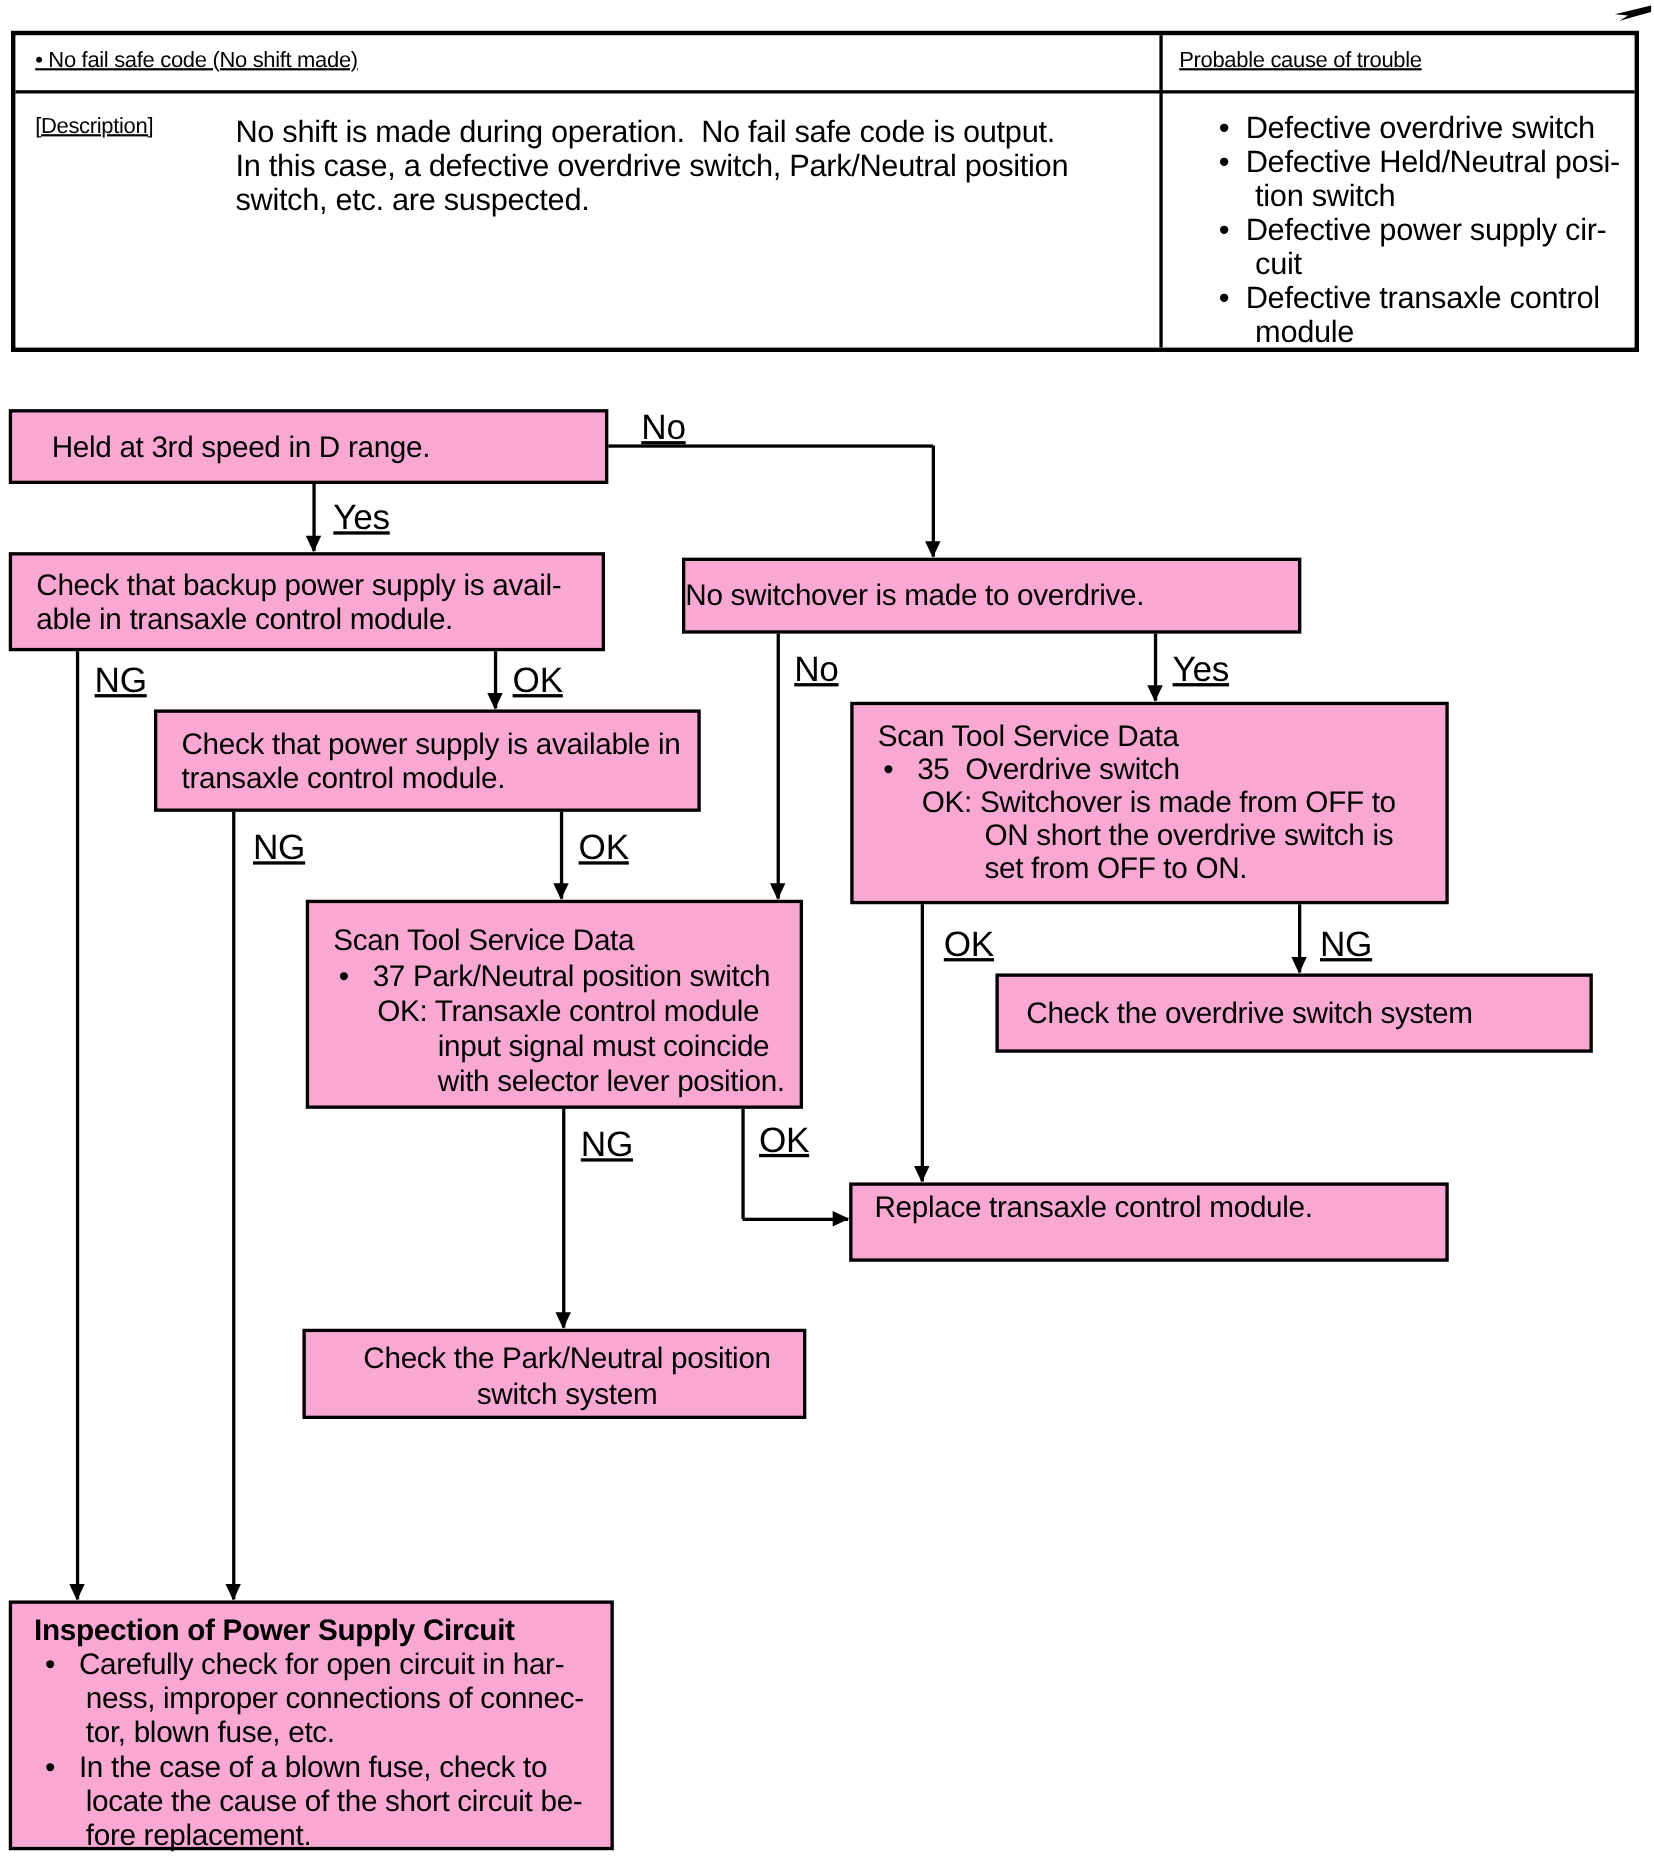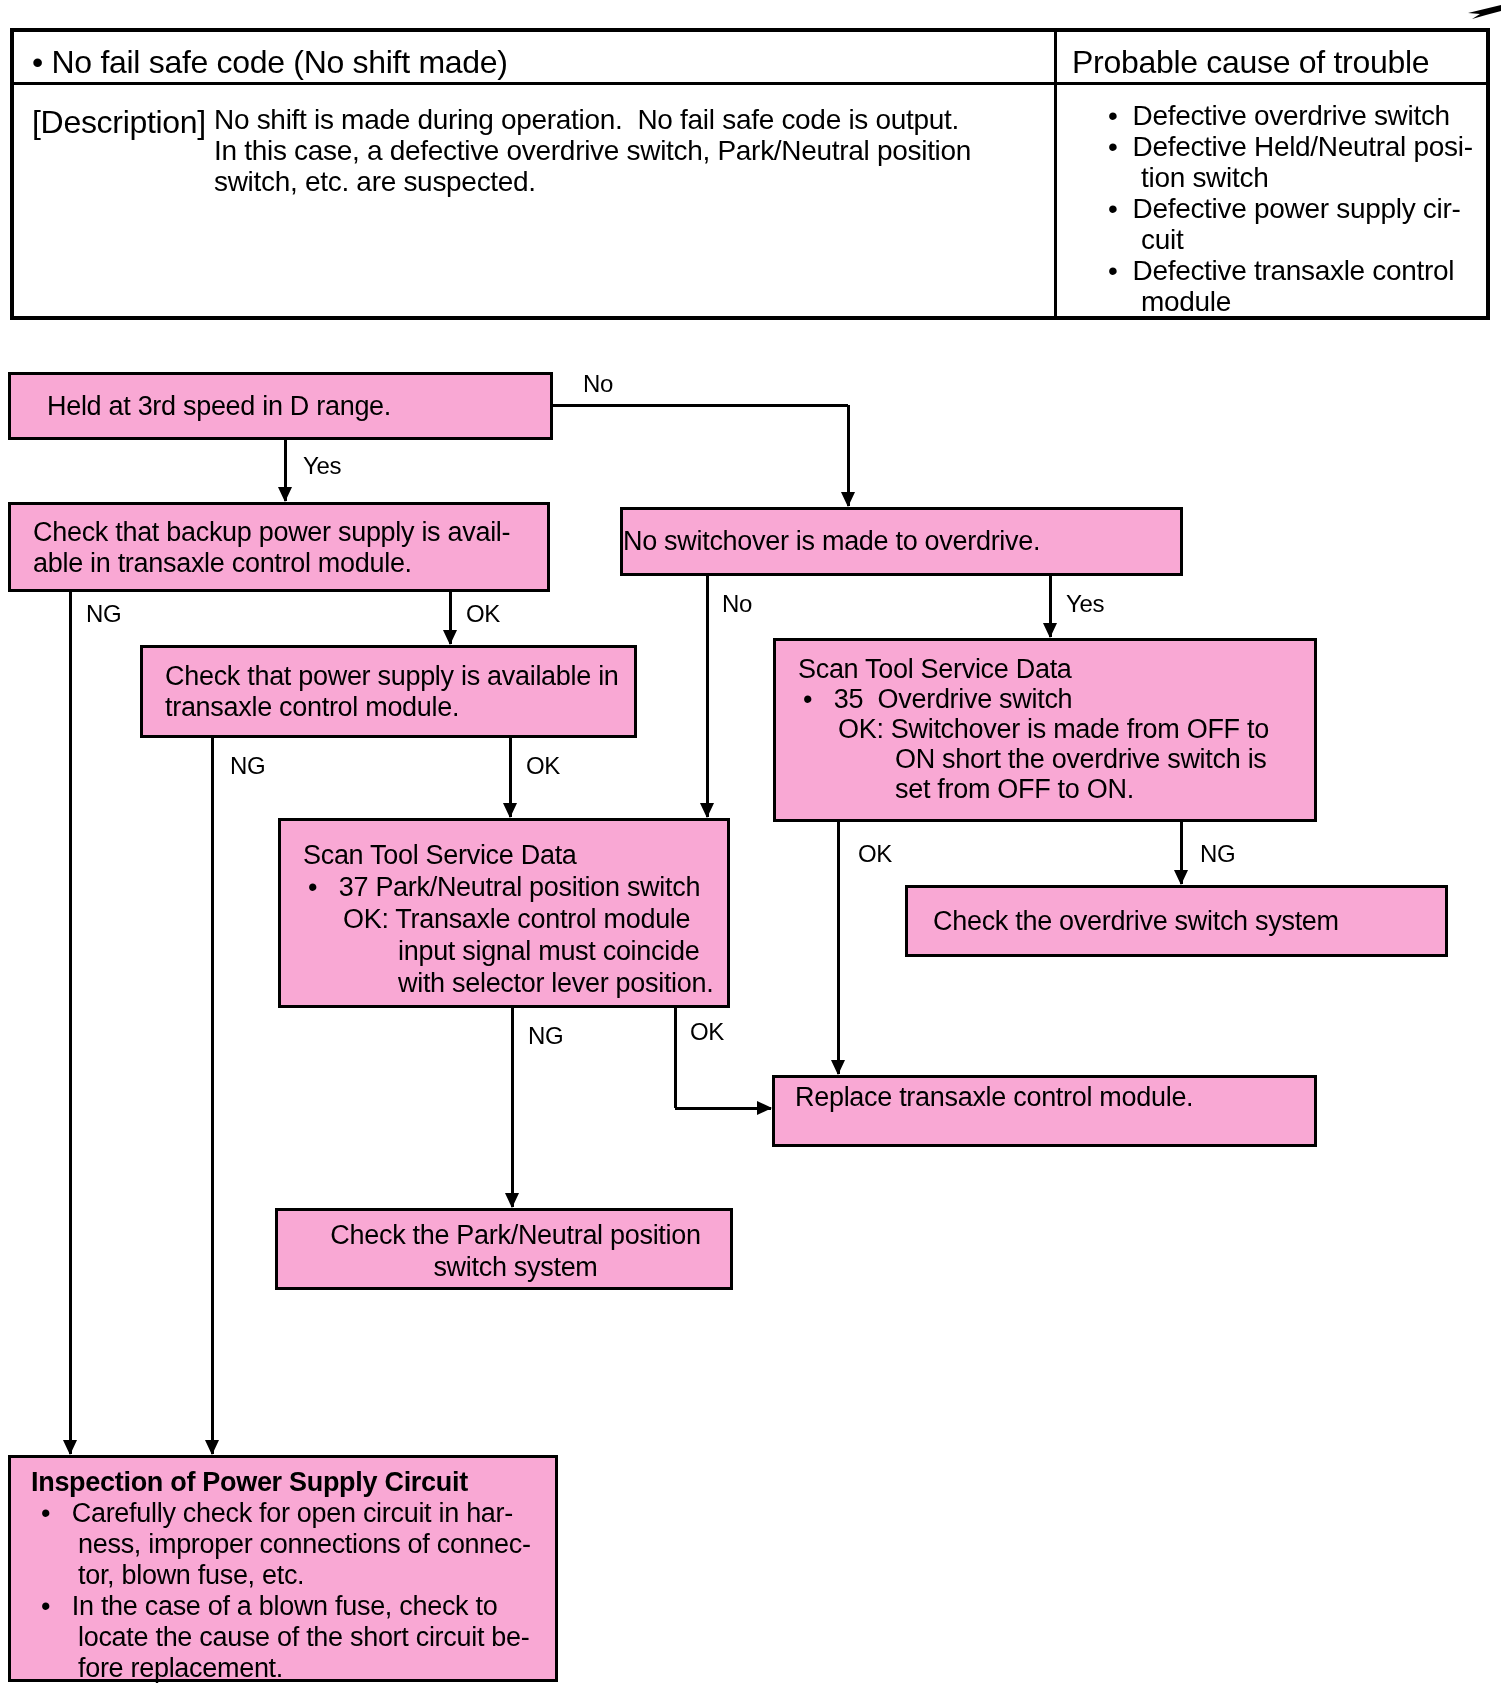--- a/index.html
+++ b/index.html
@@ -11,41 +11,41 @@
     color:#000;
     overflow:hidden;
     letter-spacing:-0.3px;
   }
   .line{white-space:pre;}
   
   #fault-table{
     position:absolute;left:10px;top:28px;width:1480px;height:292px;
     border:4px solid #000;box-sizing:border-box;
   }
-  .tbl-cell{position:absolute;font-size:32px;}
+  .tbl-cell{position:absolute;font-size:20px;text-decoration:underline;}
   #tbl-header-left{left:18px;top:12px;}
   #tbl-header-right{left:1058px;top:12px;}
   #tbl-hsep{position:absolute;left:0;top:50px;width:100%;height:3px;background:#000;}
   #tbl-vsep{position:absolute;left:1040px;top:0;width:3px;height:100%;background:#000;}
   #tbl-desc-label{left:18px;top:72px;}
   #tbl-desc-lines{position:absolute;left:200px;top:72px;font-size:28px;line-height:31px;}
   #tbl-causes{position:absolute;left:1058px;top:68px;font-size:28px;line-height:31px;width:410px;margin-left:36px;}
   
   .box{
     position:absolute;border:3px solid #000;box-sizing:border-box;
     font-size:27px;background:#f9a8d4;
   }
   .seg{position:absolute;background:#000;}
   .arrow-down{position:absolute;width:0;height:0;
     border-left:7px solid transparent;border-right:7px solid transparent;
     border-top:15px solid #000;}
   .arrow-right{position:absolute;width:0;height:0;
     border-top:7px solid transparent;border-bottom:7px solid transparent;
     border-left:15px solid #000;}
-  .branch-label{position:absolute;font-size:24px;}
+  .branch-label{position:absolute;font-size:32px;text-decoration:underline;}
   #corner-mark{position:absolute;left:1458px;top:1px;}
 </style>
 </head>
 <body>
 
 <div id="canvas">
 
   <svg id="corner-mark" width="44" height="22" viewBox="0 0 44 22">
     <path d="M43 4 L10 12 L22 13 L14 18 L28 14 L43 10 Z" fill="#000"></path>
   </svg>

